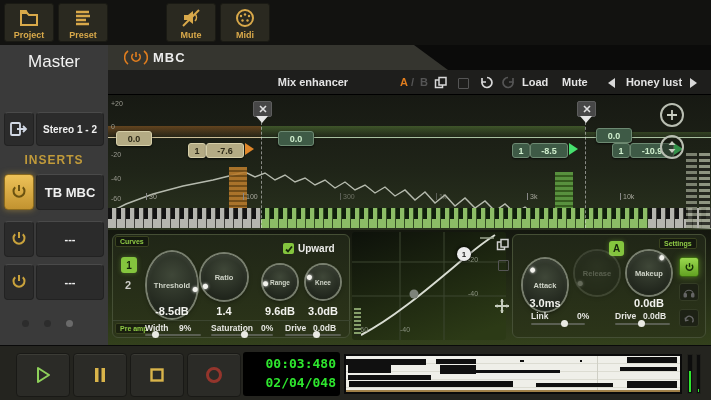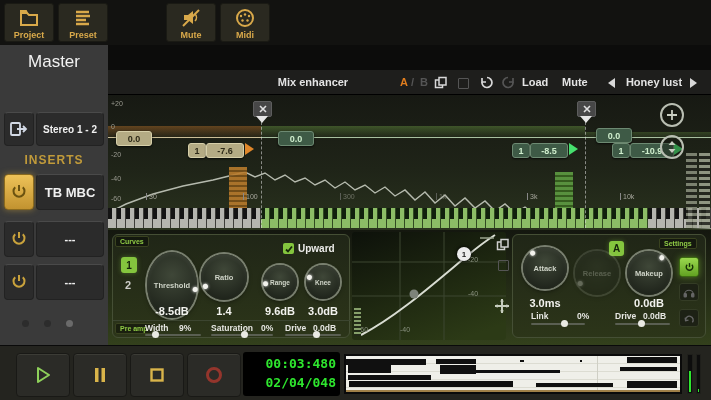--- a/index.html
+++ b/index.html
@@ -184,20 +184,30 @@
     </div>
     <div class="abs dots">
       <span class="dot"></span>
       <span class="dot"></span>
       <span class="dot on"></span>
     </div>
   </div>
 
   <div class="abs plugin">
 
+    <div class="abs phead">
+      <div class="abs ptab"></div>
+      <svg class="abs" style="left:16px;top:4px" width="24" height="17" viewBox="0 0 24 17" fill="none" stroke="#e07d1e" stroke-width="1.6">
+          <path d="M4 2a8 8 0 000 13"></path>
+          <path d="M20 2a8 8 0 010 13"></path>
+          <path d="M12 3v5"></path>
+          <path d="M9 5a4.2 4.2 0 106 0"></path>
+        </svg>
+      <span class="abs plogo-txt" style="left:45px;top:5px">MBC</span>
+    </div>
 
     <div class="abs pstrip">
       <span class="abs stxt" style="left:150px;top:6px;width:110px;text-align:center">Mix enhancer</span>
       <span class="abs stxt" style="left:292px;color:#e07d1e">A</span>
       <span class="abs stxt dim" style="left:303px">/</span>
       <span class="abs stxt dim" style="left:312px">B</span>
       <svg class="abs" style="left:326px;top:6px" width="14" height="13" viewBox="0 0 14 13" fill="none" stroke="#d8d8d8" stroke-width="1.5">
           <rect x="1.5" y="4" width="7" height="7.5"></rect>
           <rect x="5" y="1.5" width="7" height="7.5" fill="#1e1e1c"></rect>
         </svg>
@@ -376,21 +386,21 @@
       <span class="abs sqicon" style="left:390px;top:30px"></span>
       <svg class="abs" style="left:386px;top:68px" width="16" height="16" viewBox="0 0 16 16" stroke="#c6ccbe" stroke-width="2">
           <path d="M8 1v14M1 8h14"></path>
           <path d="M8 1L6 3.5h4zM8 15l-2-2.5h4zM1 8l2.5-2v4zM15 8l-2.5-2v4z" fill="#c6ccbe" stroke="none"></path>
         </svg>
 
       <div class="abs panel" style="left:404px;top:4px;width:194px;height:104px">
         <div class="abs bandsel" style="left:96px;top:6px;width:15px;height:15px">A</div>
         <span class="abs gtab" style="left:146px;top:3px">Settings</span>
 
-        <div class="abs knob" style="left:10px;top:12px;width:44px;height:42px;--a:-40deg;--r:-20px">
+        <div class="abs knob" style="left:10px;top:24px;width:44px;height:52px;--a:-40deg;--r:-20px">
           <span class="klabel">Attack</span>
           <span class="kdot"></span>
         </div>
         <div class="abs kval" style="left:10px;top:62px;width:44px">3.0ms</div>
 
         <div class="abs knob" style="left:62px;top:16px;width:44px;height:44px;opacity:.3;--a:-120deg;--r:-20px">
           <span class="klabel">Release</span>
           <span class="kdot"></span>
         </div>
 

